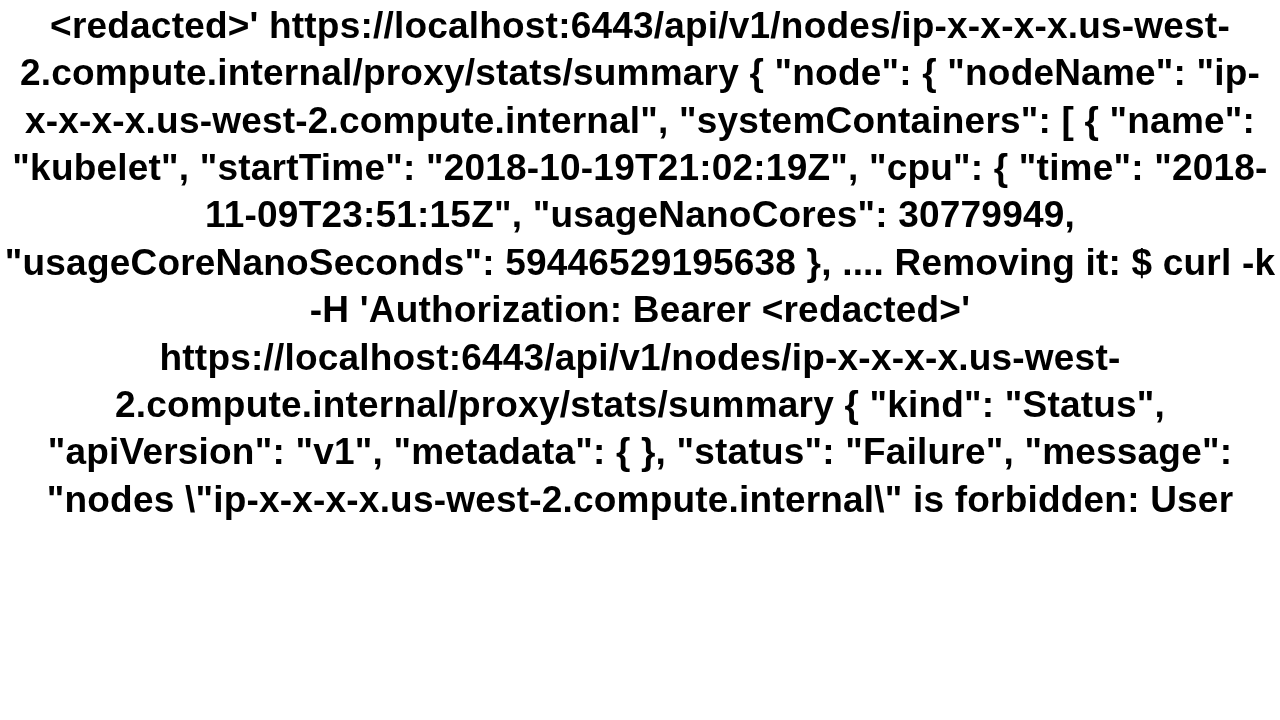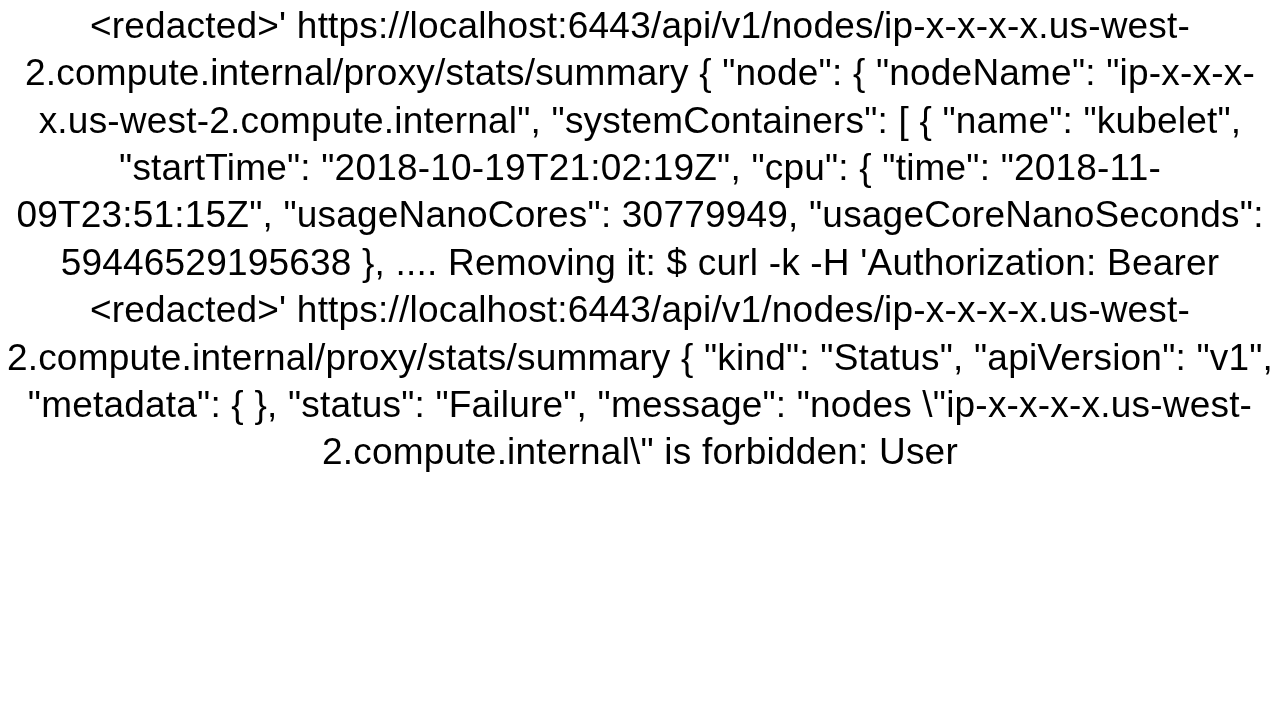--- a/index.html
+++ b/index.html
@@ -19,18 +19,19 @@
     }
     .text-block {
       width: 100%;
       text-align: center;
       font-size: 37px;
       line-height: 1.28;
       color: #000000;
       letter-spacing: 0.2px;
       padding: 2px 4px 0 4px;
       word-wrap: break-word;
+      font-weight: bold;
     }
   </style>
 </head>
 <body>
 
 <div class="text-block">&lt;redacted&gt;' https://localhost:6443/api/v1/nodes/ip-x-x-x-x.us-west-2.compute.internal/proxy/stats/summary {   "node": {    "nodeName": "ip-x-x-x-x.us-west-2.compute.internal",    "systemContainers": [     {      "name": "kubelet",      "startTime": "2018-10-19T21:02:19Z",      "cpu": {       "time": "2018-11-09T23:51:15Z",       "usageNanoCores": 30779949,       "usageCoreNanoSeconds": 59446529195638      }, ....   Removing it: $ curl -k -H 'Authorization: Bearer &lt;redacted&gt;' https://localhost:6443/api/v1/nodes/ip-x-x-x-x.us-west-2.compute.internal/proxy/stats/summary {   "kind": "Status",   "apiVersion": "v1",   "metadata": {    },   "status": "Failure",   "message": "nodes \"ip-x-x-x-x.us-west-2.compute.internal\" is forbidden: User</div>
 
 </body></html>

